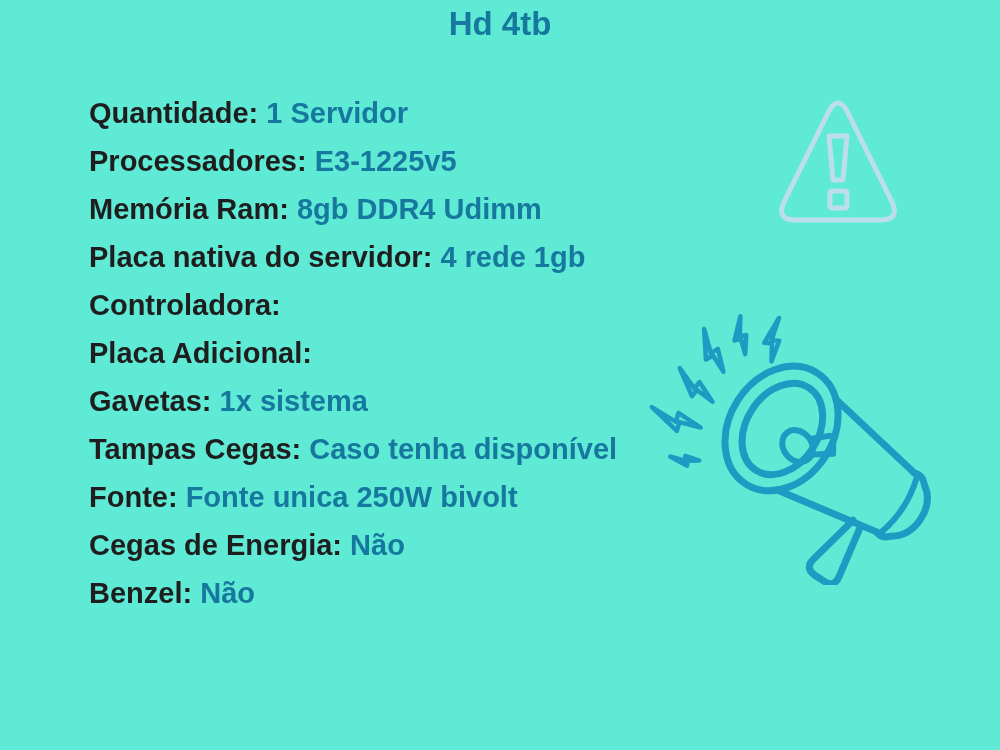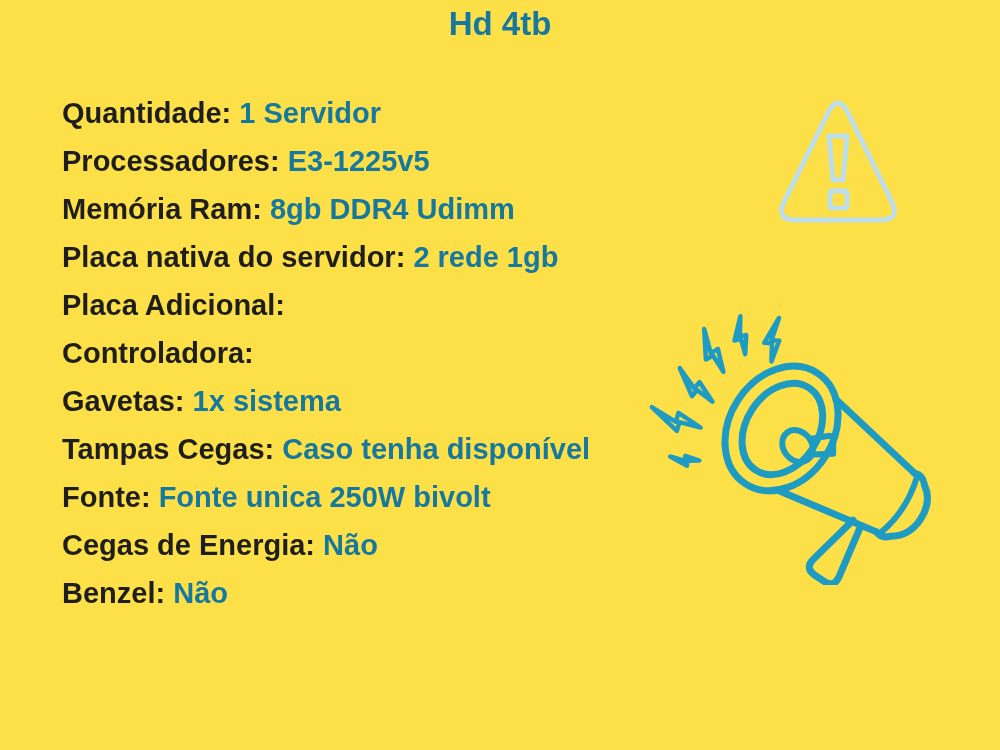--- a/index.html
+++ b/index.html
@@ -1,20 +1,20 @@
 <!DOCTYPE html>
 <html><head>
 <meta charset="utf-8">
 <style>
   html, body { margin: 0; padding: 0; background: #ffffff; }
   .canvas {
     position: relative;
     width: 1000px;
     height: 750px;
-    background: #fde047;
+    background: #5eead4;
     overflow: hidden;
     font-family: "Liberation Sans", sans-serif;
   }
   .title {
     position: absolute;
     top: 4px;
     left: 0;
     width: 100%;
     text-align: center;
     font-size: 33px;
@@ -26,20 +26,21 @@
     position: absolute;
     left: 62px;
     top: 89px;
   }
   .spec-line {
     font-size: 29px;
     line-height: 48px;
     font-weight: 700;
     color: #1E1E1E;
     white-space: nowrap;
+    margin-left: 27px;
   }
   .spec-value { color: #16789E; }
   .warning-svg {
     position: absolute;
     left: 770px;
     top: 86px;
     width: 140px;
     height: 157px;
   }
   .megaphone-svg {
@@ -54,23 +55,23 @@
 <body>
 
 <div class="canvas">
 
   <div class="title">Hd 4tb</div>
 
   <div class="specs">
     <div class="spec-line"><span>Quantidade:</span> <span class="spec-value">1 Servidor</span></div>
     <div class="spec-line"><span>Processadores:</span> <span class="spec-value">E3-1225v5</span></div>
     <div class="spec-line"><span>Memória Ram:</span> <span class="spec-value">8gb DDR4 Udimm</span></div>
-    <div class="spec-line"><span>Placa nativa do servidor:</span> <span class="spec-value">2 rede 1gb</span></div>
+    <div class="spec-line"><span>Placa nativa do servidor:</span> <span class="spec-value">4 rede 1gb</span></div>
+    <div class="spec-line"><span>Controladora:</span> <span class="spec-value"></span></div>
     <div class="spec-line"><span>Placa Adicional:</span> <span class="spec-value"></span></div>
-    <div class="spec-line"><span>Controladora:</span> <span class="spec-value"></span></div>
     <div class="spec-line"><span>Gavetas:</span> <span class="spec-value">1x sistema</span></div>
     <div class="spec-line"><span>Tampas Cegas:</span> <span class="spec-value">Caso tenha disponível</span></div>
     <div class="spec-line"><span>Fonte:</span> <span class="spec-value">Fonte unica 250W bivolt</span></div>
     <div class="spec-line"><span>Cegas de Energia:</span> <span class="spec-value">Não</span></div>
     <div class="spec-line"><span>Benzel:</span> <span class="spec-value">Não</span></div>
   </div>
 
   <svg class="warning-svg" viewBox="0 0 140 157" aria-hidden="true">
     <g fill="none" stroke="#BCDEEC" stroke-width="5" stroke-linejoin="round" stroke-linecap="round">
       <path d="M59 25 Q68 9 77 25 L122 116 Q130 133 112 134 L24 134 Q6 133 14 116 Z"></path>

